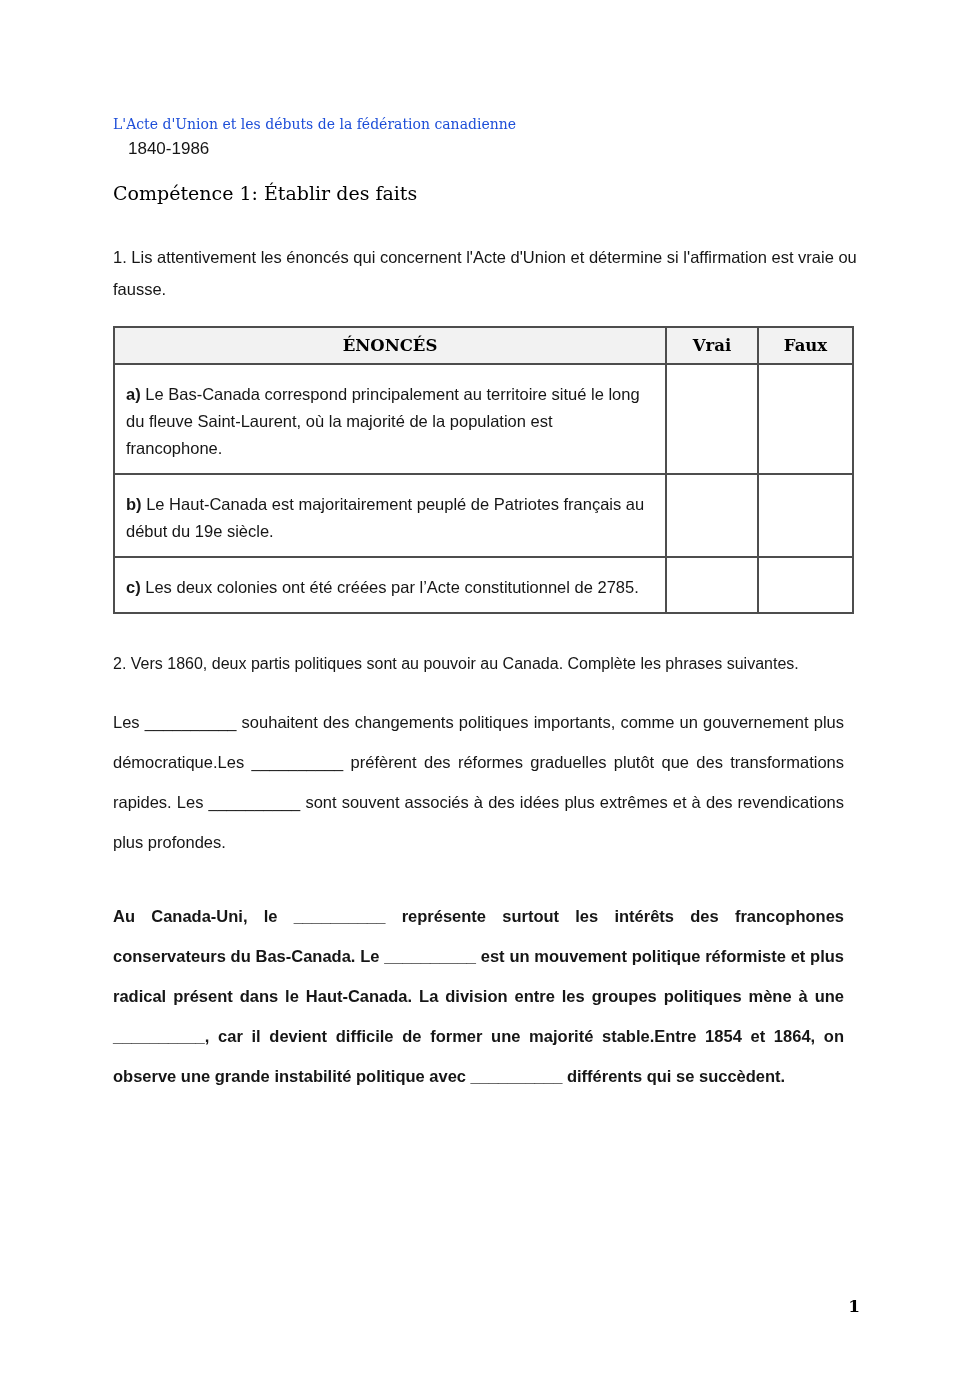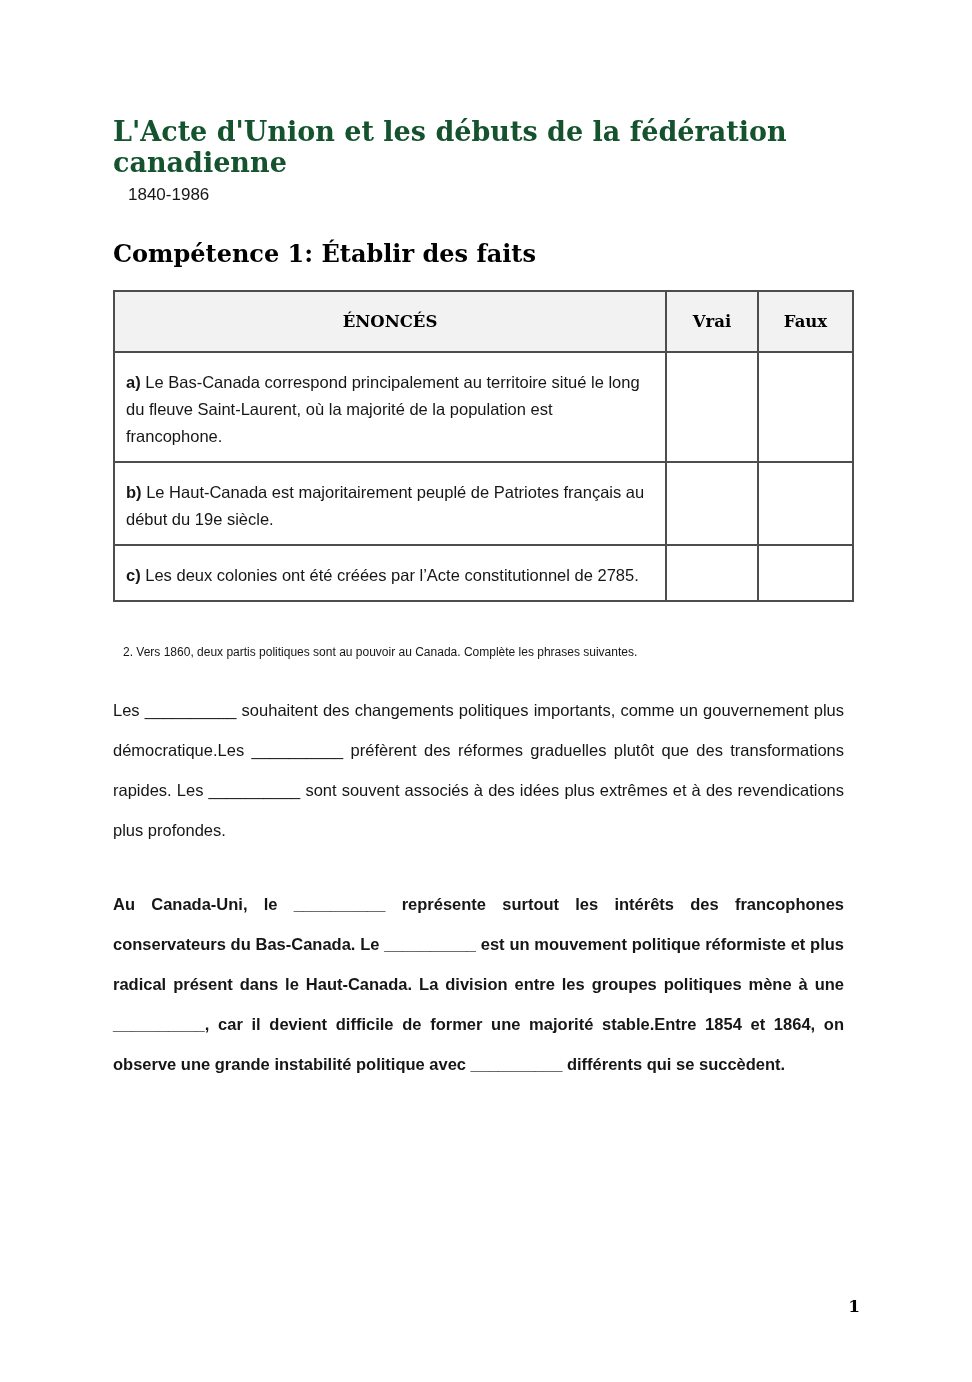--- a/index.html
+++ b/index.html
@@ -14,36 +14,36 @@
     background: #ffffff;
     box-sizing: border-box;
     padding: 116px 112px 0 113px;
     font-family: "Liberation Sans", sans-serif;
     color: #161616;
     overflow: hidden;
   }
   .doc-title {
     margin: 0;
     font-family: "DejaVu Serif", serif;
-    font-weight: bold;
-    font-size: 27px;
+    font-weight: normal;
+    font-size: 14px;
     line-height: 1.15;
-    color: #14532d;
+    color: #1d4ed8;
   }
   .doc-subtitle {
     margin-top: 7px;
     font-size: 17px;
     line-height: 1.2;
     margin-left: 15px;
   }
   .section-heading {
-    margin: 35px 0 0 0;
+    margin: 23px 0 0 0;
     font-family: "DejaVu Serif", serif;
-    font-weight: bold;
-    font-size: 24px;
+    font-weight: normal;
+    font-size: 19px;
     line-height: 1.2;
     color: #000000;
   }
   .q1-intro {
     margin: 36px 0 0 0;
     font-size: 16.5px;
     line-height: 32px;
   }
   table.tf-table {
     border-collapse: collapse;
@@ -58,35 +58,35 @@
     border: 2px solid #4d4d4d;
     box-sizing: border-box;
   }
   .tf-table th {
     background: #f2f2f2;
     font-family: "DejaVu Serif", serif;
     font-weight: bold;
     font-size: 16.5px;
     color: #000000;
     text-align: center;
-    padding: 20px 4px;
+    padding: 8px 4px;
   }
   .tf-table td.td-statement {
     font-size: 16.5px;
     line-height: 27px;
     padding: 16px 12px 11px 11px;
     vertical-align: top;
   }
   .tf-table td.td-answer {
     background: #ffffff;
   }
   .row-label { font-weight: bold; }
   .q2-intro {
-    margin: 34px 0 0 10px;
-    font-size: 12px;
+    margin: 34px 0 0 0;
+    font-size: 16px;
     line-height: 32px;
     text-align: justify;
   }
   .fill-paragraph {
     margin: 22px 16px 0 0;
     font-size: 16.5px;
     line-height: 40px;
     text-align: justify;
   }
   .fill-paragraph + .fill-paragraph {
@@ -106,20 +106,21 @@
 </head>
 <body>
 
 <div class="page">
 
   <h1 class="doc-title">L'Acte d'Union et les débuts de la fédération canadienne</h1>
   <div class="doc-subtitle">1840-1986</div>
 
   <h2 class="section-heading">Compétence 1: Établir des faits</h2>
 
+  <p class="q1-intro">1. Lis attentivement les énoncés qui concernent l'Acte d'Union et détermine si l'affirmation est vraie ou fausse.</p>
 
   <table class="tf-table">
     <colgroup>
       <col class="c-statement">
       <col class="c-vrai">
       <col class="c-faux">
     </colgroup>
     <thead>
       <tr>
         <th>ÉNONCÉS</th>

